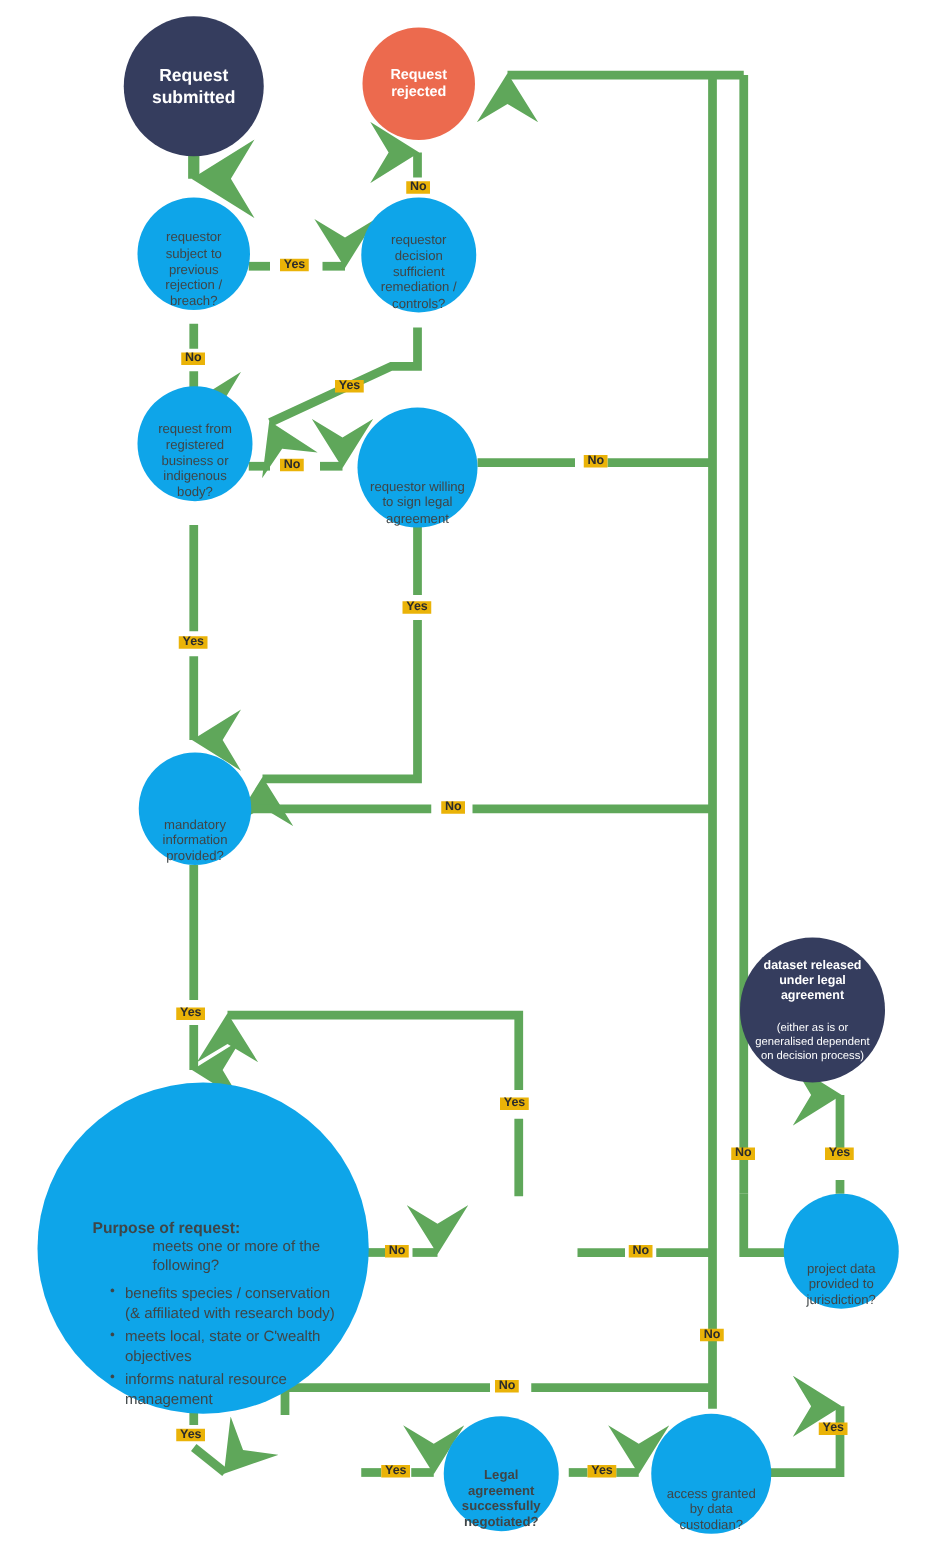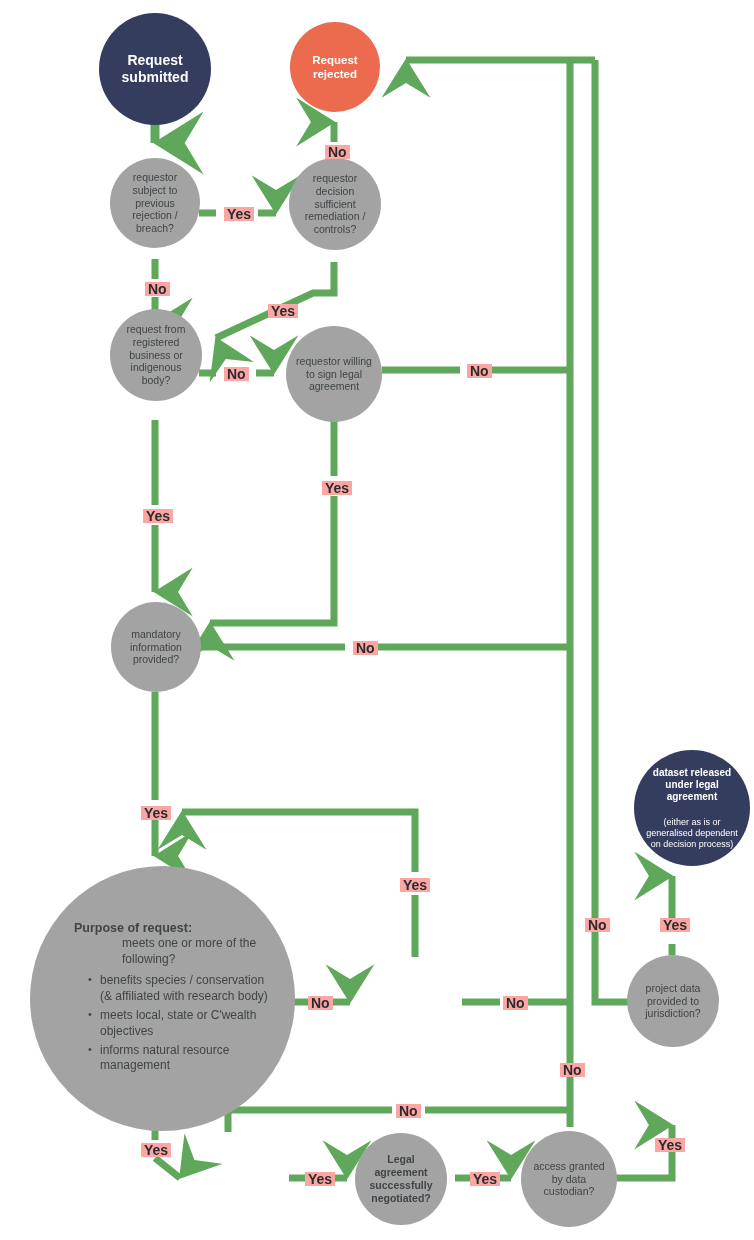--- a/index.html
+++ b/index.html
@@ -36,33 +36,34 @@
     background:#353d5e;
     color:#ffffff;
     font-weight:bold;
   }
   .node.reject{
     background:#ec6a4e;
     color:#ffffff;
     font-weight:bold;
   }
   .node.decision{
-    background:#a3a3a3;
+    background:#0ea5e9;
     color:#3f4547;
+    justify-content:flex-end;
   }
   .node .label{ line-height:1.22; padding:0 6px; }
   .node .sub{ font-weight:normal; line-height:1.2; }
 
   
   .elabel{
     position:absolute;
-    font-size:14px;
+    font-size:10px;
     font-weight:bold;
     color:#2b2b2b;
-    background:#fca5a5;
+    background:#eab308;
     padding:0 3px;
     z-index:4;
     white-space:nowrap;
     line-height:1;
   }
 
   
   .purpose{
     text-align:left;
     align-items:flex-start;
@@ -254,21 +255,21 @@
   </div>
 
   <div class="node decision" style="left:521px; top:1131px; width:96px; height:96px; font-size:10.5px;">
     <div class="label">access granted by data custodian?</div>
   </div>
 
   <div class="node decision" style="left:627px; top:955px; width:92px; height:92px; font-size:10.5px;">
     <div class="label">project data provided to jurisdiction?</div>
   </div>
 
-  <div class="node terminal" style="left:634px; top:750px; width:116px; height:116px; font-size:10px;gap:14px;">
+  <div class="node terminal" style="left:592px; top:750px; width:116px; height:116px; font-size:10px;gap:14px;">
     <div class="label">dataset released under legal agreement</div>
     <div class="label sub" style="font-size:9px;">(either as is or generalised dependent on decision process)</div>
   </div>
 
   <div class="elabel" style="left:224px; top:207px;">Yes</div>
 
   <div class="elabel" style="left:145px; top:282px;">No</div>
 
   <div class="elabel" style="left:325px; top:145px;">No</div>
 

